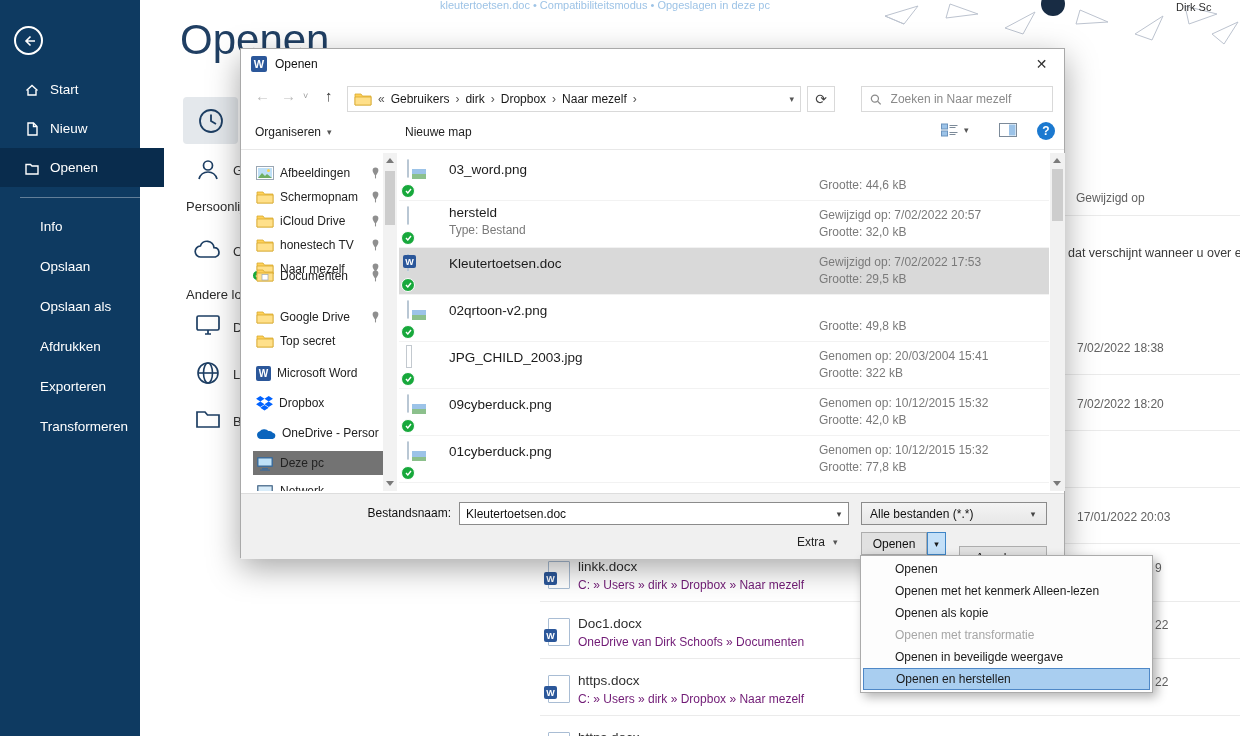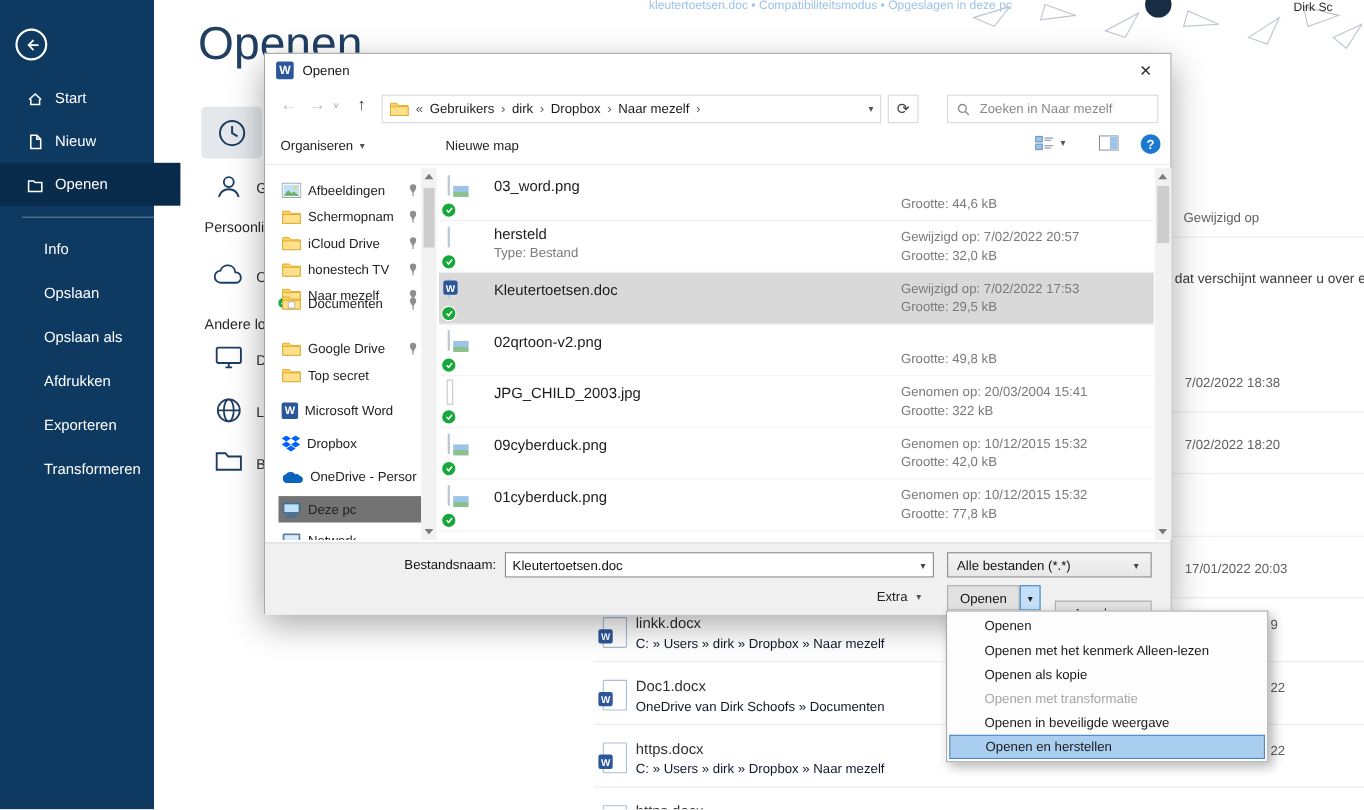--- a/index.html
+++ b/index.html
@@ -1,21 +1,21 @@
 <!DOCTYPE html>
 <html><head>
 <meta charset="utf-8">
 <style>
   html,body{margin:0;padding:0;background:#fff;}
   .screen{position:relative;width:1240px;height:736px;overflow:hidden;background:#fff;
           font-family:"Liberation Sans",sans-serif;-webkit-font-smoothing:antialiased;}
   .screen *{box-sizing:border-box;}
 
   
-  .titlebar-text{position:absolute;left:440px;top:-1px;width:480px;text-align:right;
+  .titlebar-text{position:absolute;left:440px;top:-1px;width:480px;text-align:left;
                  font-size:11px;color:#9dc3e6;white-space:nowrap;z-index:1;}
   .doodles{position:absolute;left:880px;top:0;z-index:1;}
   .avatar{position:absolute;left:1041px;top:-8px;width:24px;height:24px;border-radius:50%;
           background:#182c44;z-index:2;}
   .user-name{position:absolute;left:1176px;top:1px;font-size:11px;color:#2d2d2d;z-index:2;}
 
   
   .sidebar{position:absolute;left:0;top:0;width:140px;height:736px;background:#0e3a61;z-index:3;}
   .back-btn{position:absolute;left:14px;top:26px;width:29px;height:29px;border:2px solid #fff;
             border-radius:50%;display:flex;align-items:center;justify-content:center;cursor:pointer;}
@@ -38,21 +38,21 @@
   .recent-header{position:absolute;left:1076px;top:191px;font-size:12px;color:#616161;z-index:2;}
   .tooltip-frag{position:absolute;left:1068px;top:246px;font-size:12.5px;color:#3b3b3b;
                 white-space:nowrap;z-index:2;}
   .recent-date{position:absolute;left:1077px;font-size:12px;color:#616161;z-index:2;white-space:nowrap;}
   .date-frag{position:absolute;left:1155px;font-size:12px;color:#616161;z-index:2;}
   .hsep{position:absolute;height:1px;background:#ebebeb;z-index:1;}
 
   .recent-row{position:absolute;left:540px;width:690px;height:57px;z-index:1;cursor:pointer;}
   .recent-row .wpage{position:absolute;left:8px;top:3px;}
   .rname{position:absolute;left:38px;top:1px;font-size:13.5px;color:#2f2f2f;white-space:nowrap;}
-  .rpath{position:absolute;left:38px;top:20px;font-size:12px;color:#0f172a;white-space:nowrap;}
+  .rpath{position:absolute;left:38px;top:20px;font-size:12px;color:#701a75;white-space:nowrap;}
 
   .wpage{width:22px;height:28px;background:#fff;border:1px solid #a9bdd4;position:relative;border-radius:1px;}
   .wsq{background:#2b579a;color:#fff;font-weight:700;display:flex;align-items:center;
        justify-content:center;border-radius:2px;}
   .wsq-16{width:16px;height:16px;font-size:11px;}
   .wsq-14{width:15px;height:15px;font-size:10px;}
   .wsq-xs{position:absolute;left:-5px;bottom:3px;width:13px;height:13px;font-size:9px;}
 
   
   .dialog{position:absolute;left:240px;top:48px;width:825px;height:510px;background:#fff;

